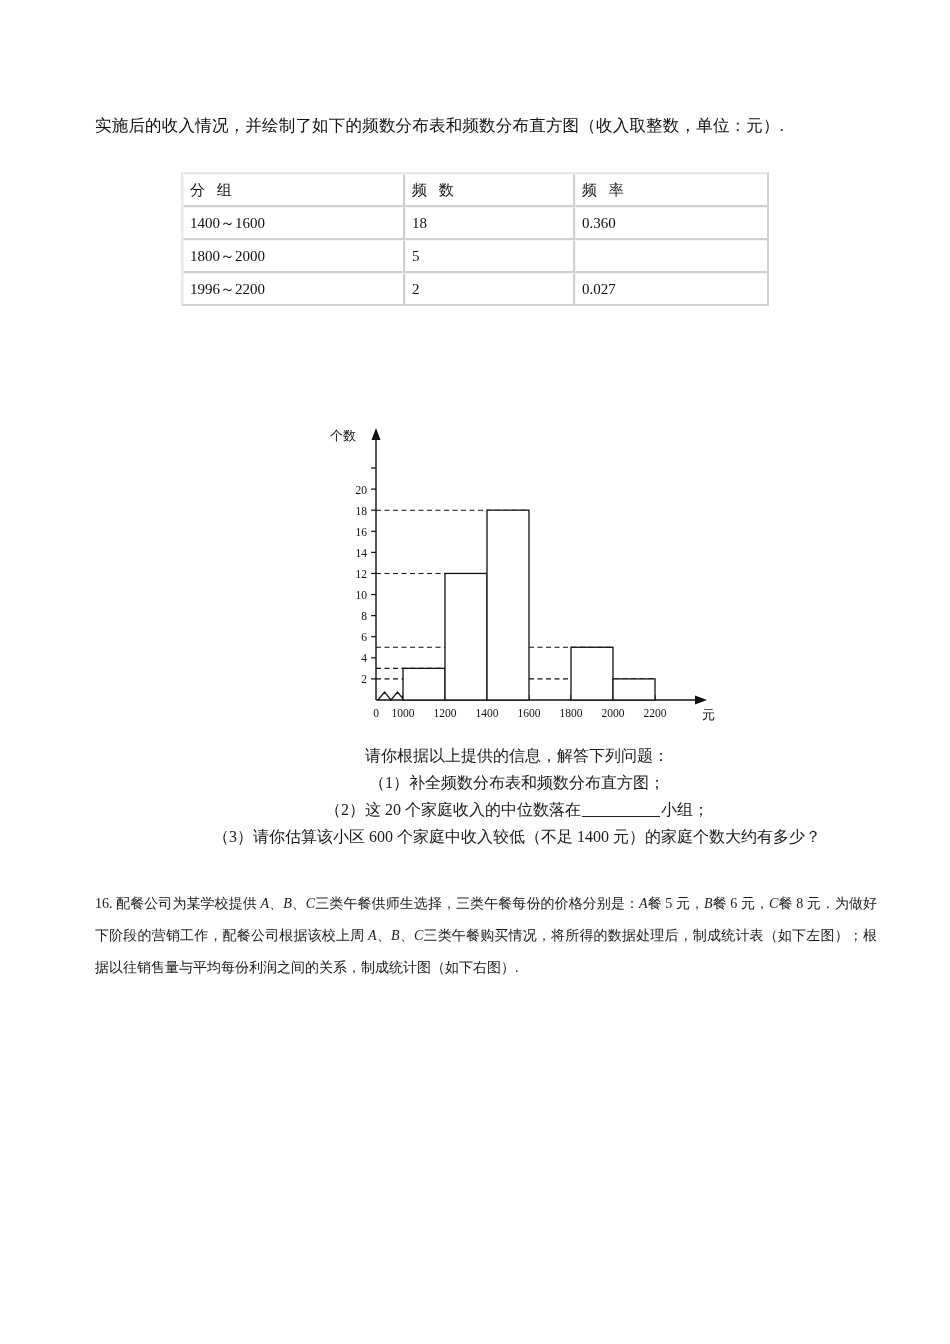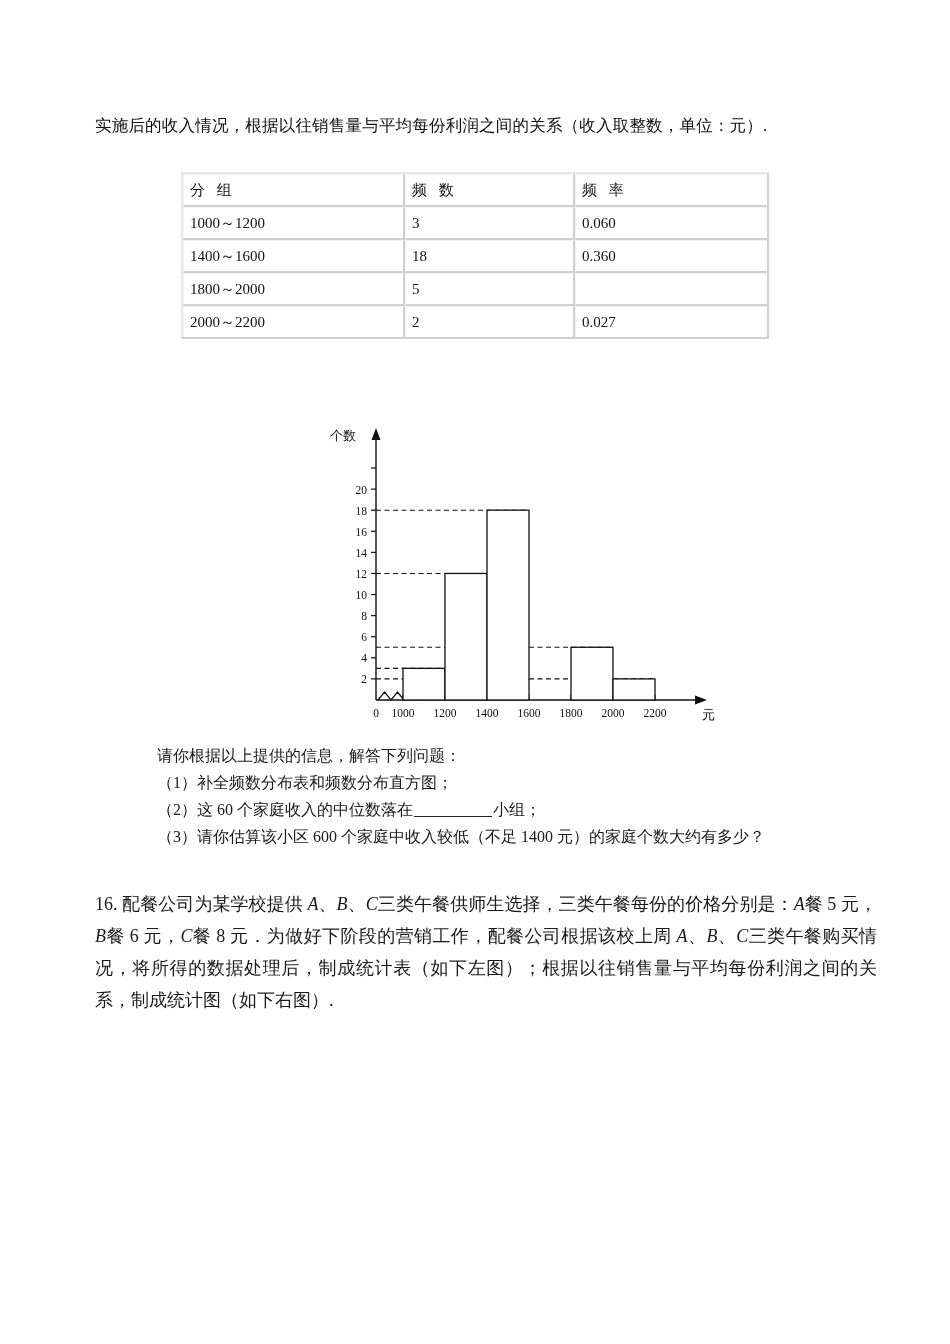--- a/index.html
+++ b/index.html
@@ -92,82 +92,77 @@
 
   
   .q-block {
     position: absolute;
     left: 157px;
     top: 742px;
     width: 720px;
     font-size: 16px;
     line-height: 27px;
   }
-  .q-block .q-line { white-space: nowrap; }
+  .q-block .q-line { white-space: nowrap; text-align: center; }
   .blank-line {
     display: inline-block;
     width: 78px;
     border-bottom: 1px solid #222;
     height: 15px;
     vertical-align: -2px;
     margin: 0 1px;
   }
 
   
   .p16 {
     position: absolute;
     left: 95px;
     top: 888px;
     width: 782px;
-    font-size: 18px;
+    font-size: 14px;
     line-height: 32px;
     text-align: justify;
   }
   .p16 .ital {
     font-style: italic;
     font-family: "Liberation Serif", serif;
   }
 </style>
 </head>
 <body>
 
 <div class="page">
 
-  <div class="para intro">实施后的收入情况，根据以往销售量与平均每份利润之间的关系（收入取整数，单位：元）.</div>
+  <div class="para intro">实施后的收入情况，并绘制了如下的频数分布表和频数分布直方图（收入取整数，单位：元）.</div>
 
   <div class="freq-table-wrap">
     <table class="freq">
       <colgroup>
           <col class="c1">
           <col class="c2">
           <col class="c3">
         </colgroup>
       <tbody id="freq-body">
           <tr>
             <td class="hdr-cell">分 组</td>
             <td class="hdr-cell">频 数</td>
             <td class="hdr-cell">频 率</td>
           </tr>
           <tr>
-            <td>1000～1200</td>
-            <td>3</td>
-            <td>0.060</td>
-          </tr>
-          <tr>
             <td>1400～1600</td>
             <td>18</td>
             <td>0.360</td>
           </tr>
           <tr>
             <td>1800～2000</td>
             <td>5</td>
             <td></td>
           </tr>
           <tr>
-            <td>2000～2200</td>
+            <td>1996～2200</td>
             <td>2</td>
             <td>0.027</td>
           </tr>
         </tbody>
     </table>
   </div>
 
   <div class="chart">
     <svg width="410" height="312" viewBox="0 0 410 312" xmlns="http://www.w3.org/2000/svg">
       <g id="chart-root" fill="none" stroke="#111" stroke-width="1.3">
@@ -227,21 +222,21 @@
           <text x="12" y="22" font-size="13" font-family="&quot;Liberation Sans&quot;, sans-serif" fill="#111">个数</text>
           <text x="384" y="301" font-size="13" font-family="&quot;Liberation Sans&quot;, sans-serif" fill="#111">元</text>
         </g>
     </svg>
   </div>
 
   <div class="q-block">
     <div class="q-line">请你根据以上提供的信息，解答下列问题：</div>
     <div class="q-line">（1）补全频数分布表和频数分布直方图；</div>
     <div class="q-line">
-      <span>（2）这 60 个家庭收入的中位数落在</span><span class="blank-line"></span><span>小组；</span>
+      <span>（2）这 20 个家庭收入的中位数落在</span><span class="blank-line"></span><span>小组；</span>
     </div>
     <div class="q-line">（3）请你估算该小区 600 个家庭中收入较低（不足 1400 元）的家庭个数大约有多少？</div>
   </div>
 
   <div class="p16">
     <span>16.</span>
     <span>配餐公司为某学校提供 </span><span class="ital">A</span><span>、</span><span class="ital">B</span><span>、</span><span class="ital">C</span><span>三类午餐供师生选择，三类午餐每份的价格分别是：</span><span class="ital">A</span><span>餐 5 元，</span><span class="ital">B</span><span>餐 6 元，</span><span class="ital">C</span><span>餐 8 元．为做好下阶段的营销工作，配餐公司根据该校上周 </span><span class="ital">A</span><span>、</span><span class="ital">B</span><span>、</span><span class="ital">C</span><span>三类午餐购买情况，将所得的数据处理后，制成统计表（如下左图）；根据以往销售量与平均每份利润之间的关系，制成统计图（如下右图）.</span>
   </div>
 
 </div>

